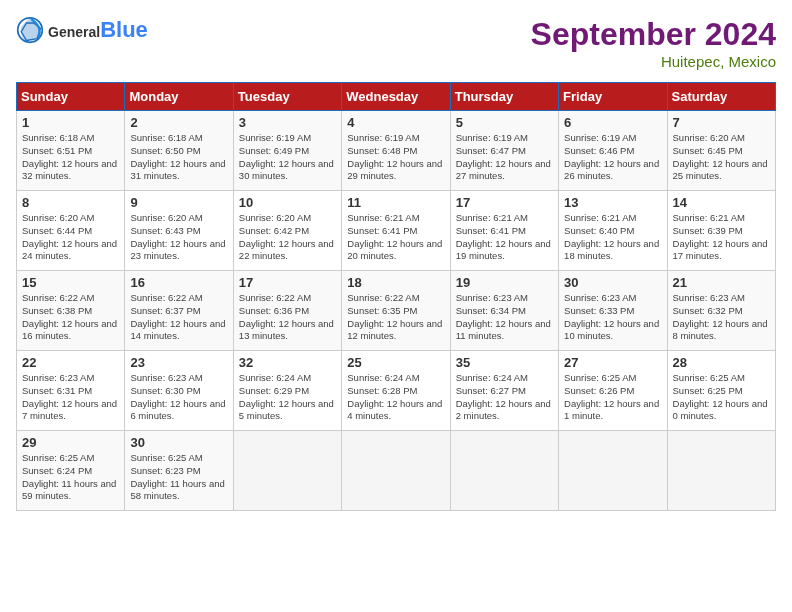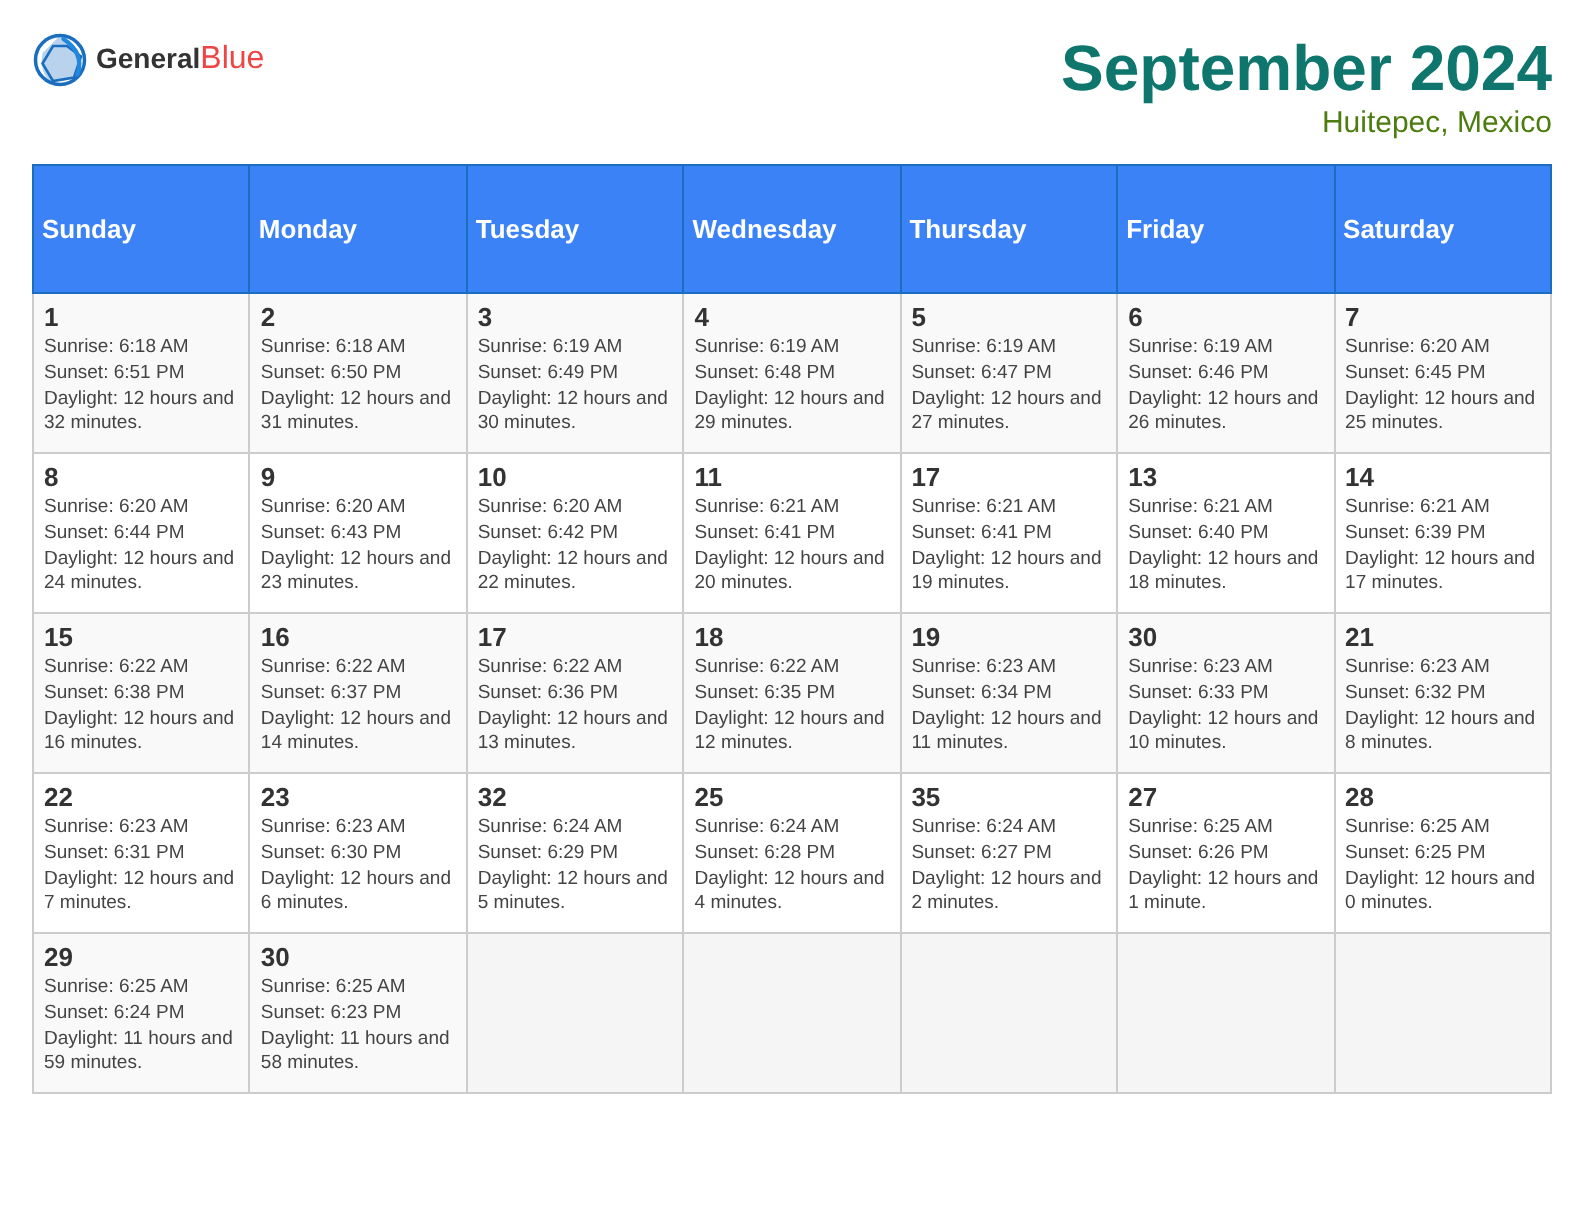--- a/index.html
+++ b/index.html
@@ -20,51 +20,51 @@
       display: flex;
       align-items: center;
       gap: 4px;
     }
     .logo-text-general {
       font-size: 14px;
       font-weight: bold;
       color: #333;
     }
     .logo-text-blue {
-      font-size: 16px;
-      font-weight: normal;
-      color: #ef4444;
+      font-size: 22px;
+      font-weight: bold;
+      color: #3b82f6;
     }
     .logo-icon {
       width: 28px;
       height: 28px;
     }
     .title-area {
       text-align: right;
     }
     .month-title {
       font-size: 32px;
       font-weight: bold;
-      color: #0f766e;
+      color: #701a75;
     }
     .location-title {
       font-size: 15px;
       color: #4d7c0f;
     }
     table {
       width: 100%;
       border-collapse: collapse;
       table-layout: fixed;
     }
     thead tr th {
-      background-color: #3b82f6;
+      background-color: #b91c1c;
       color: #fff;
       font-size: 13px;
       font-weight: bold;
-      padding: 24px 4px;
+      padding: 6px 4px;
       text-align: left;
       border: 1px solid #1a6dbf;
     }
     tbody tr td {
       border: 1px solid #ccc;
       vertical-align: top;
       padding: 4px 5px;
       font-size: 10px;
       color: #333;
       height: 80px;

